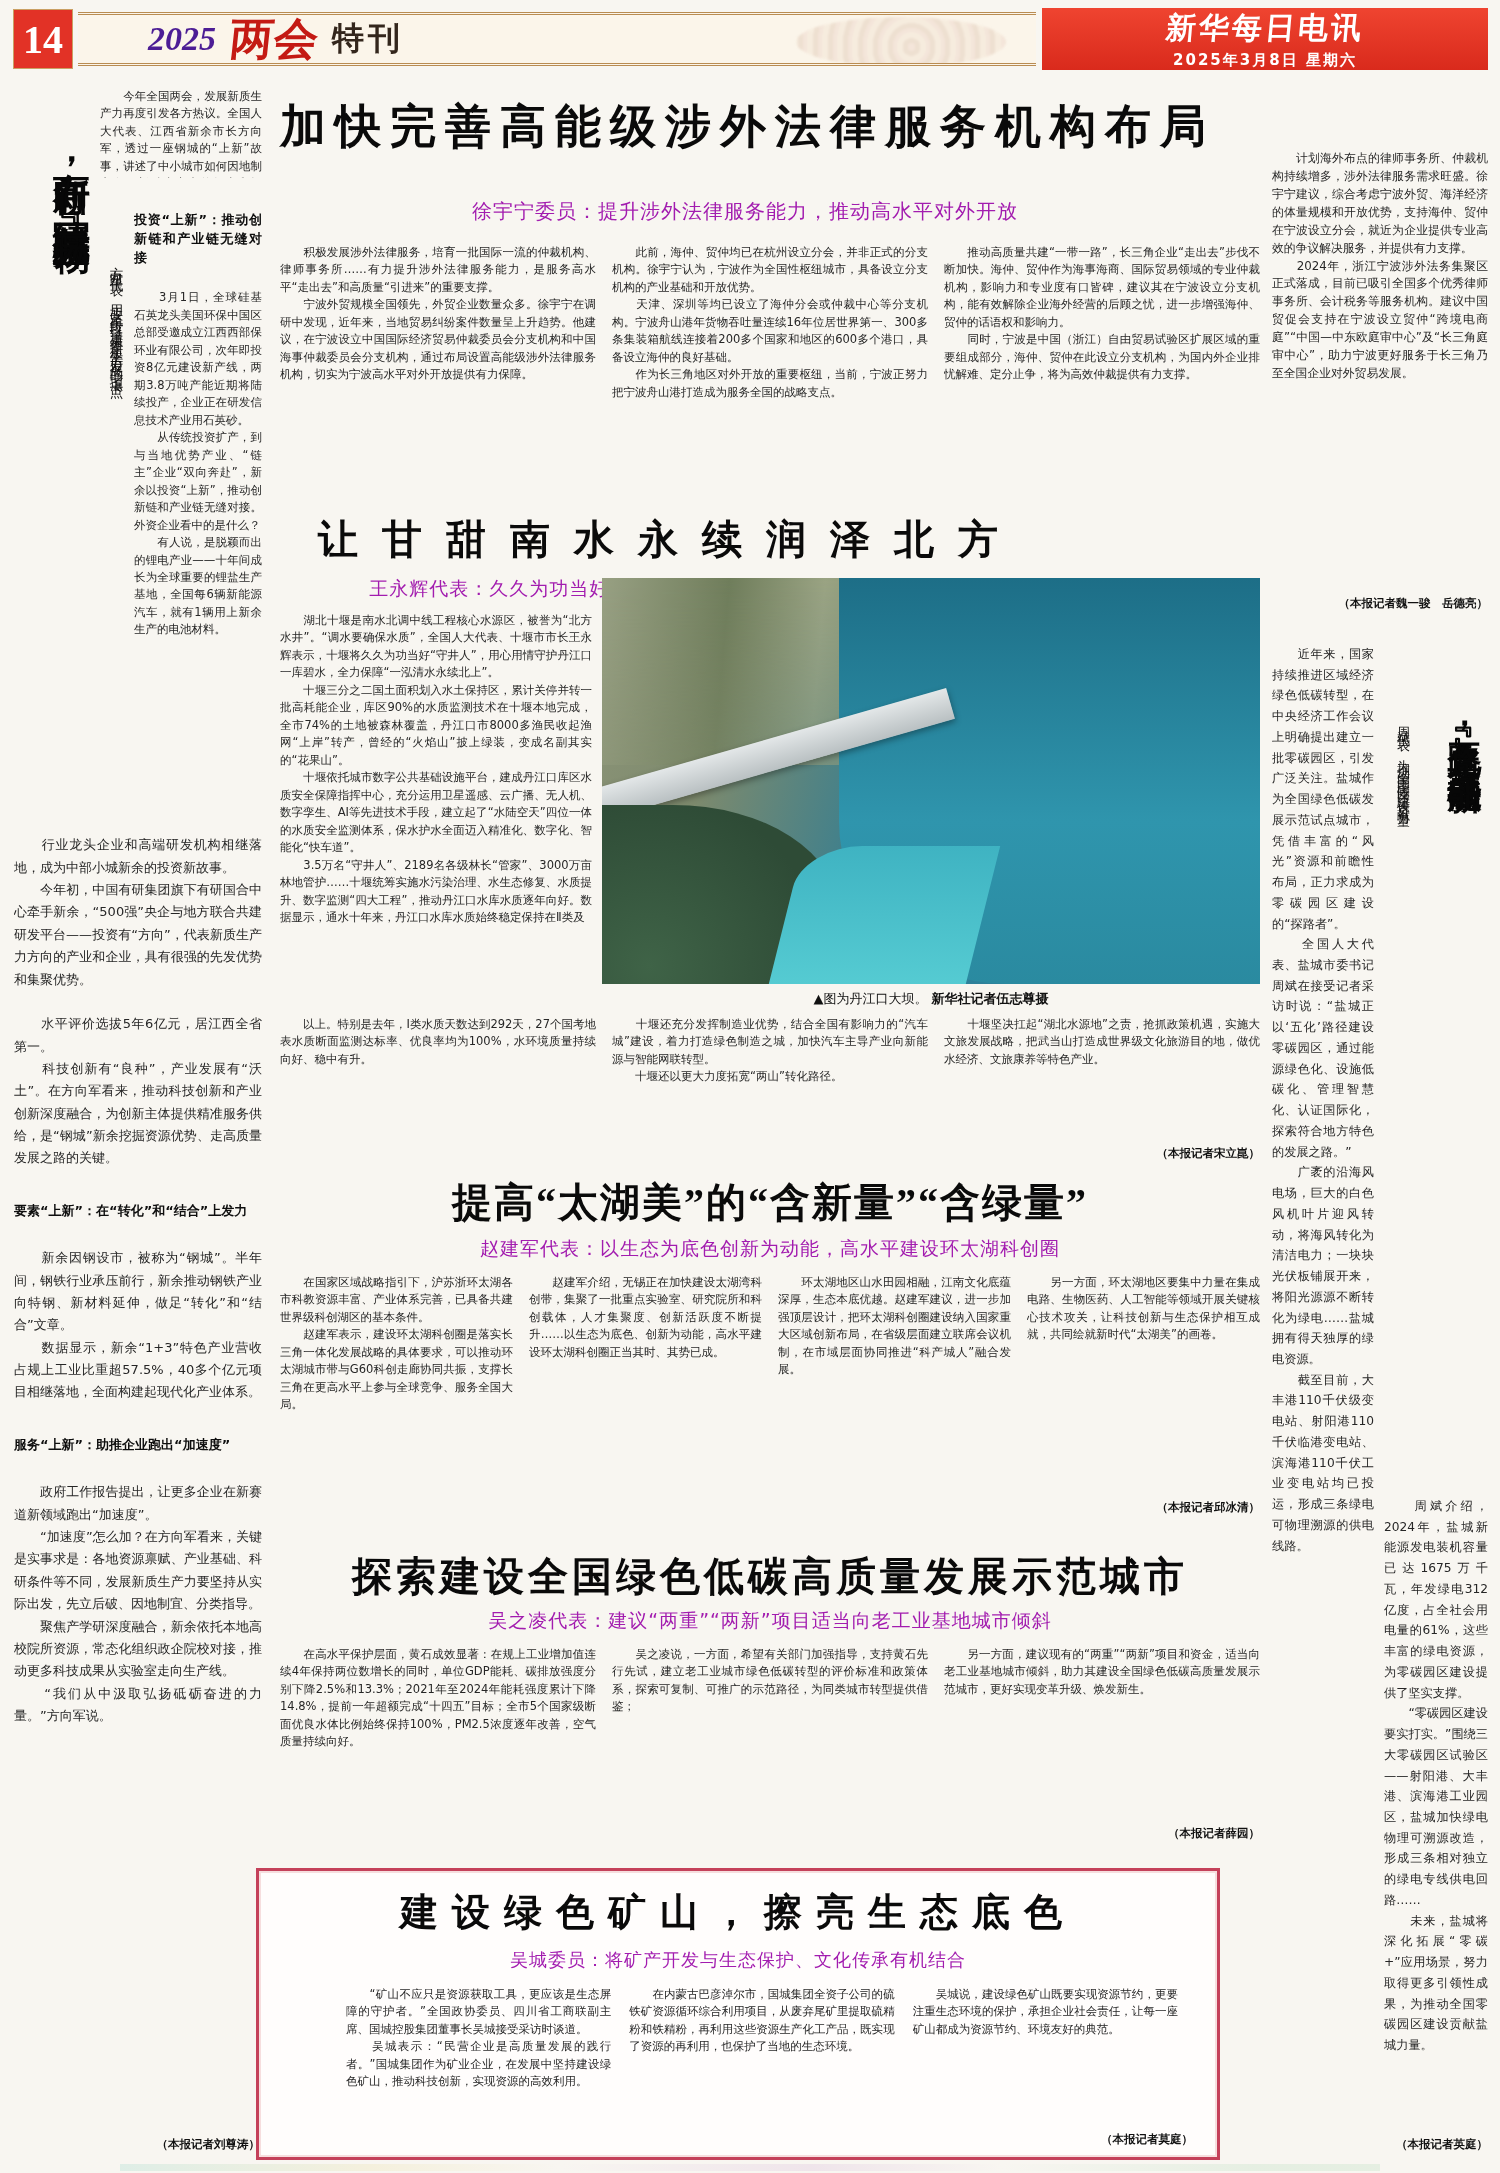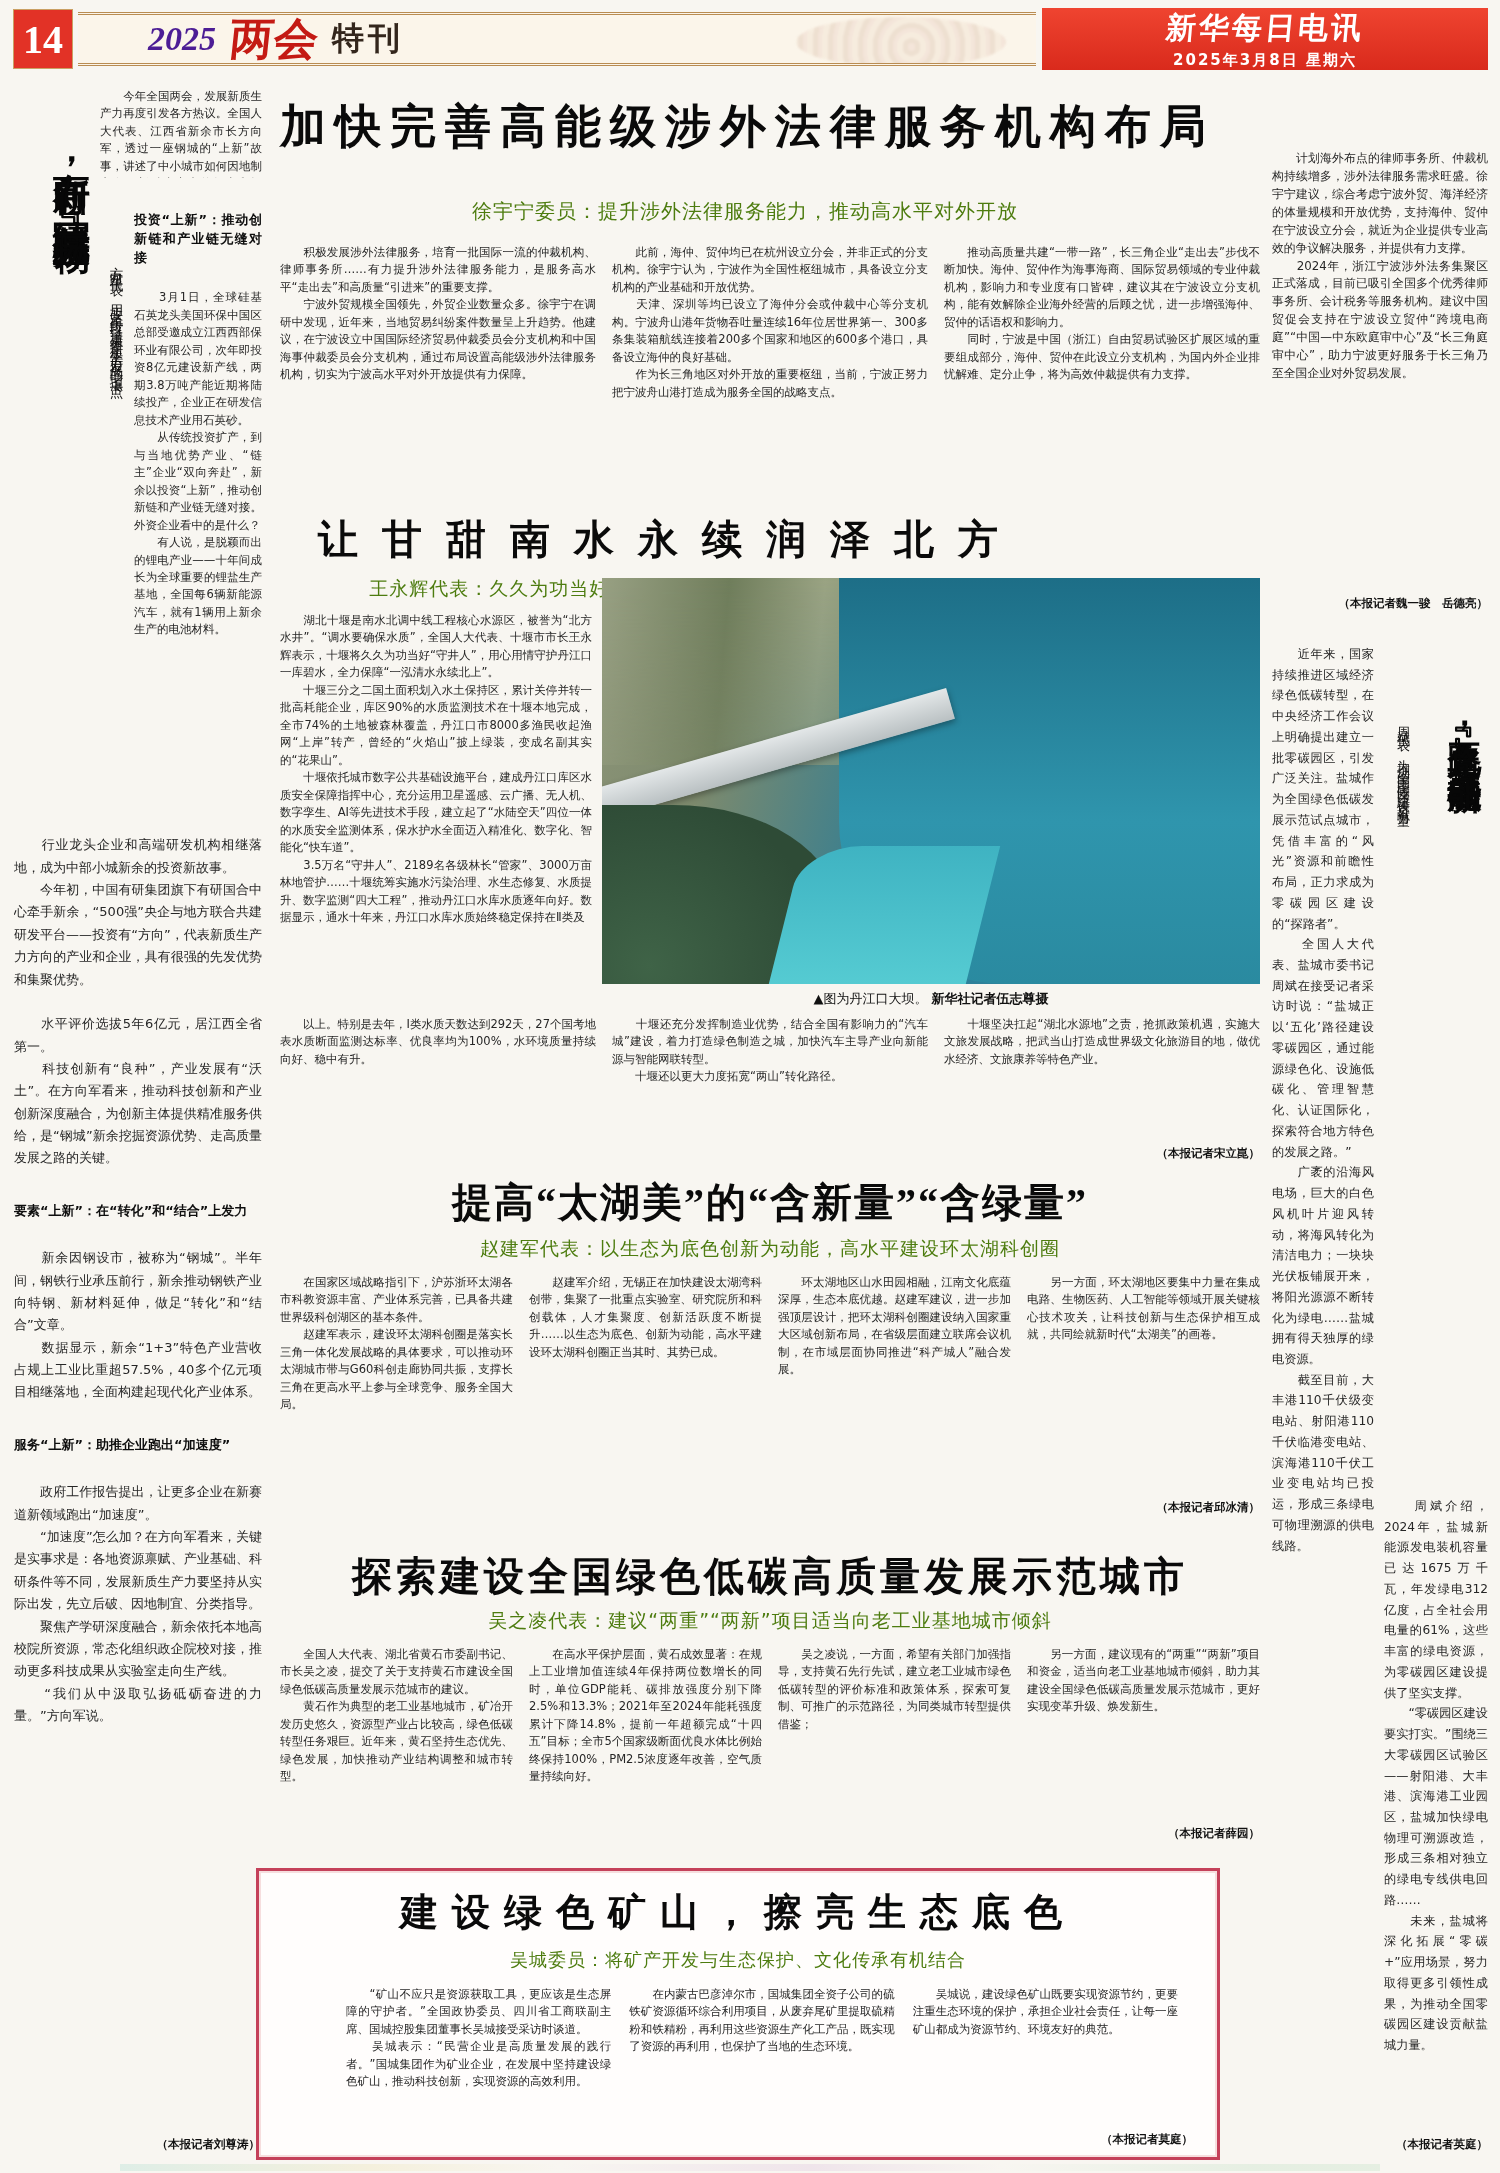--- a/index.html
+++ b/index.html
@@ -4,21 +4,21 @@
 <style>
   html,body{margin:0;padding:0;background:#e9e7e0;}
   #canvas{position:relative;width:1500px;height:2173px;background:#f8f6f1;margin:0 auto;overflow:hidden;
           font-family:"DejaVu Sans","Liberation Sans",sans-serif;color:#1c1c1c;}
   .abs{position:absolute;}
   .body-text{font-size:11.5px;line-height:1.52;text-align:justify;color:#262626;white-space:pre-line;overflow:hidden;}
   .cols{display:flex;gap:16px;}
   .col{flex:1 1 0;overflow:hidden;}
   .byline{font-weight:bold;font-size:11.5px;color:#111;text-align:right;}
   .headline{font-family:"Liberation Serif","DejaVu Serif",serif;font-weight:bold;color:#0a0a0a;text-align:center;white-space:nowrap;}
-  .subhead{text-align:center;color:#4d7c0f;font-size:20px;letter-spacing:1px;white-space:nowrap;}
+  .subhead{text-align:center;color:#a21caf;font-size:20px;letter-spacing:1px;white-space:nowrap;}
   .vert{writing-mode:vertical-rl;}
   .sec-title{font-weight:bold;font-size:13px;color:#0e0e0e;margin:10px 0 4px 0;line-height:1.45;}
 
   
   #pagenum{left:14px;top:10px;width:58px;height:58px;background:#e23226;color:#fff;
            display:flex;align-items:center;justify-content:center;font-size:40px;font-weight:bold;
            font-family:"Liberation Serif",serif;box-shadow:0 0 0 1px #caa063;}
   #banner{left:78px;top:12px;width:958px;height:54px;background:#fbf5ea;
           border-top:3px double #b98c52;border-bottom:3px double #b98c52;
           display:flex;align-items:center;gap:14px;padding-left:70px;box-sizing:border-box;overflow:hidden;}
@@ -199,22 +199,20 @@
 　　赵建军表示，建设环太湖科创圈是落实长三角一体化发展战略的具体要求，可以推动环太湖城市带与G60科创走廊协同共振，支撑长三角在更高水平上参与全球竞争、服务全国大局。</div>
     <div class="col body-text">　　赵建军介绍，无锡正在加快建设太湖湾科创带，集聚了一批重点实验室、研究院所和科创载体，人才集聚度、创新活跃度不断提升……以生态为底色、创新为动能，高水平建设环太湖科创圈正当其时、其势已成。</div>
     <div class="col body-text">　　环太湖地区山水田园相融，江南文化底蕴深厚，生态本底优越。赵建军建议，进一步加强顶层设计，把环太湖科创圈建设纳入国家重大区域创新布局，在省级层面建立联席会议机制，在市域层面协同推进“科产城人”融合发展。</div>
     <div class="col body-text">　　另一方面，环太湖地区要集中力量在集成电路、生物医药、人工智能等领域开展关键核心技术攻关，让科技创新与生态保护相互成就，共同绘就新时代“太湖美”的画卷。</div>
   </div>
   <div class="abs byline" id="th-byline">（本报记者邱冰清）</div>
 
   <div class="abs headline" id="ct-head">探索建设全国绿色低碳高质量发展示范城市</div>
   <div class="abs subhead" id="ct-sub">吴之凌代表：建议“两重”“两新”项目适当向老工业基地城市倾斜</div>
   <div class="abs cols" id="ct-cols">
-    <div class="col body-text">　　全国人大代表、湖北省黄石市委副书记、市长吴之凌，提交了关于支持黄石市建设全国绿色低碳高质量发展示范城市的建议。
-　　黄石作为典型的老工业基地城市，矿冶开发历史悠久，资源型产业占比较高，绿色低碳转型任务艰巨。近年来，黄石坚持生态优先、绿色发展，加快推动产业结构调整和城市转型。</div>
     <div class="col body-text">　　在高水平保护层面，黄石成效显著：在规上工业增加值连续4年保持两位数增长的同时，单位GDP能耗、碳排放强度分别下降2.5%和13.3%；2021年至2024年能耗强度累计下降14.8%，提前一年超额完成“十四五”目标；全市5个国家级断面优良水体比例始终保持100%，PM2.5浓度逐年改善，空气质量持续向好。</div>
     <div class="col body-text">　　吴之凌说，一方面，希望有关部门加强指导，支持黄石先行先试，建立老工业城市绿色低碳转型的评价标准和政策体系，探索可复制、可推广的示范路径，为同类城市转型提供借鉴；</div>
     <div class="col body-text">　　另一方面，建议现有的“两重”“两新”项目和资金，适当向老工业基地城市倾斜，助力其建设全国绿色低碳高质量发展示范城市，更好实现变革升级、焕发新生。</div>
   </div>
   <div class="abs byline" id="ct-byline">（本报记者薛园）</div>
 
   <div class="abs" id="mine">
     <div class="headline" id="mn-head">建设绿色矿山，擦亮生态底色</div>
     <div class="subhead" id="mn-sub">吴城委员：将矿产开发与生态保护、文化传承有机结合</div>
     <div id="mn-cols">

